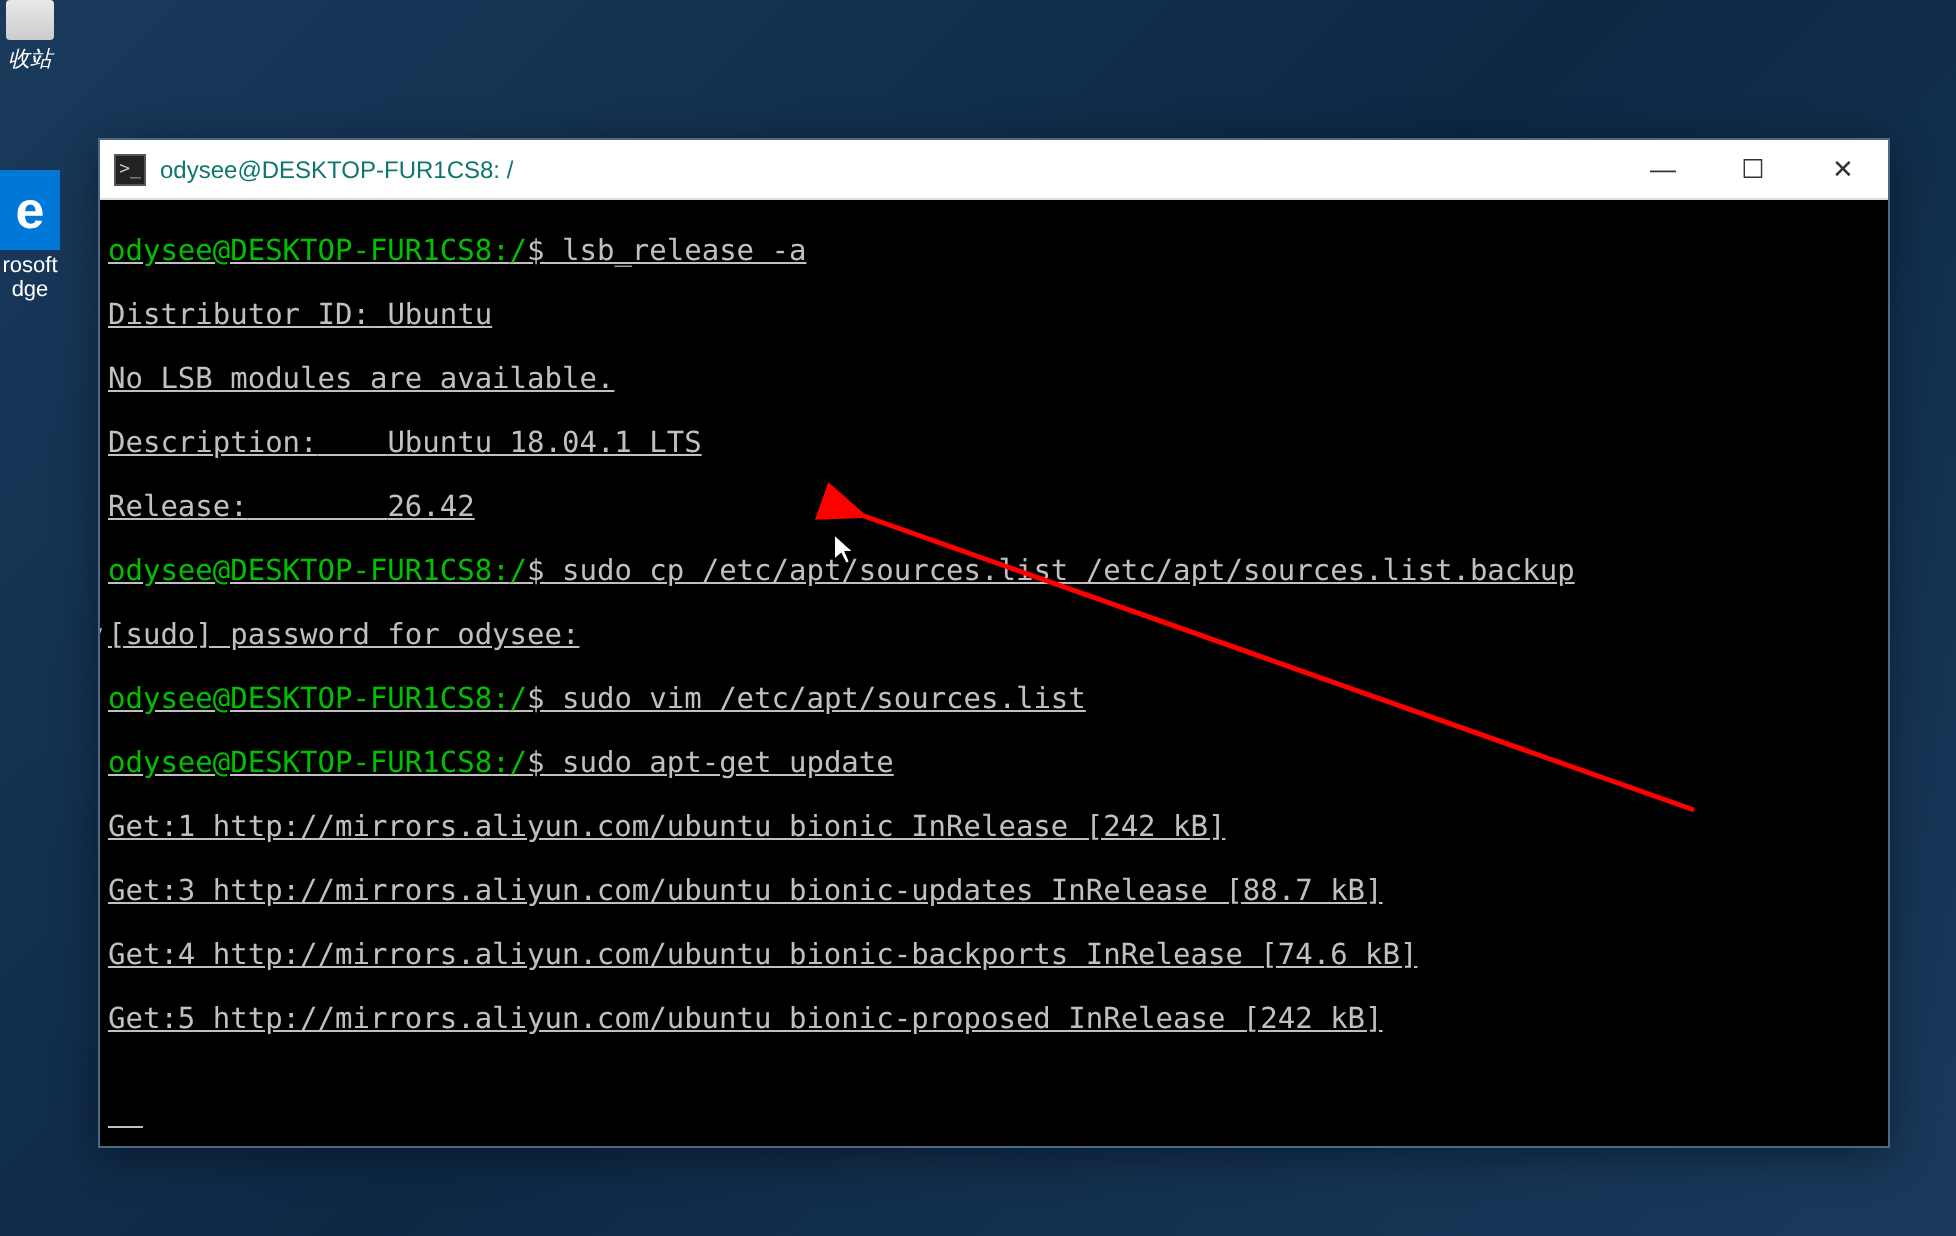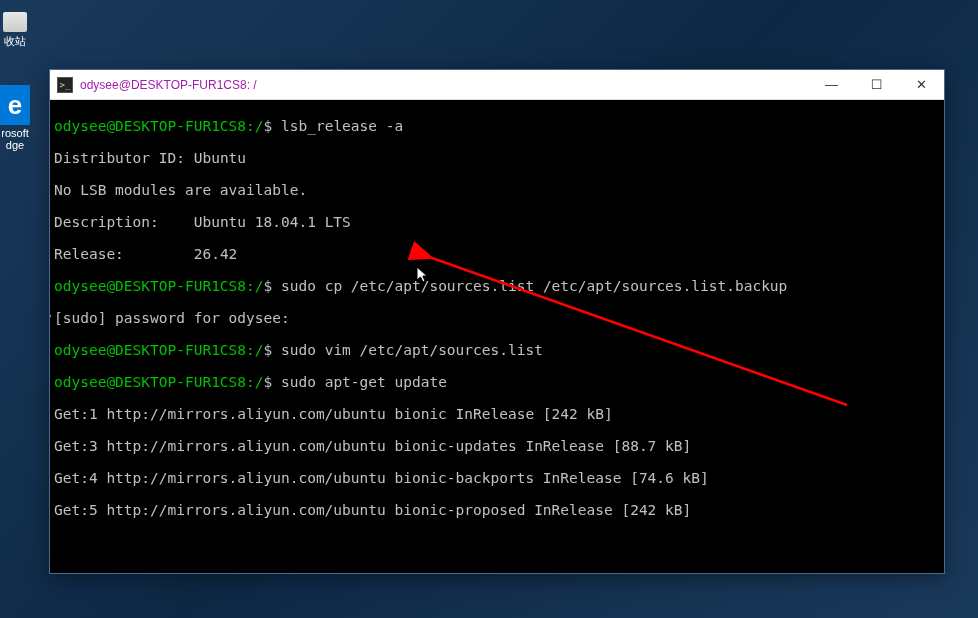--- a/index.html
+++ b/index.html
@@ -11,21 +11,21 @@
       position: relative;
       overflow: hidden;
     }
     .desktop-icon {
       position: absolute;
       width: 30px;
       color: #fff;
       font-size: 11px;
       text-align: center;
     }
-    .desktop-icon.recycle { top: 12px; left: 0px; }
+    .desktop-icon.recycle { top: 0px; left: 0px; font-style: italic; }
     .desktop-icon.edge { top: 85px; left: 0px; }
     .recycle-bin {
       width: 24px; height: 20px;
       margin: 0 auto 2px;
       background: linear-gradient(#e8e8e8, #ccc);
       border-radius: 2px;
       position: relative;
     }
     .edge-tile {
       width: 30px; height: 40px;
@@ -66,21 +66,21 @@
       justify-content: center;
     }
     .titlebar-icon-inner {
       color: #ccc;
       font-size: 9px;
       font-family: monospace;
     }
     .titlebar-title {
       flex: 1;
       font-size: 12px;
-      color: #a21caf;
+      color: #0f766e;
     }
     .window-controls { display: flex; height: 100%; }
     .win-btn {
       width: 45px; height: 100%;
       display: flex;
       align-items: center;
       justify-content: center;
       font-size: 13px;
       color: #333;
       cursor: pointer;
@@ -90,20 +90,21 @@
       height: calc(100% - 30px);
       background: #000;
       padding: 2px 4px;
       font-family: "Consolas", "SimSun", monospace;
       font-size: 14.5px;
       line-height: 16px;
       color: #c0c0c0;
       white-space: pre;
       position: relative;
       overflow: hidden;
+      text-decoration: underline;
     }
     .ps1 { color: #00c000; }
     .dollar { color: #c0c0c0; }
     .maybe-v {
       position: absolute;
       left: -11px;
       color: #c0c0c0;
     }
     .mouse-pointer {
       position: absolute;

